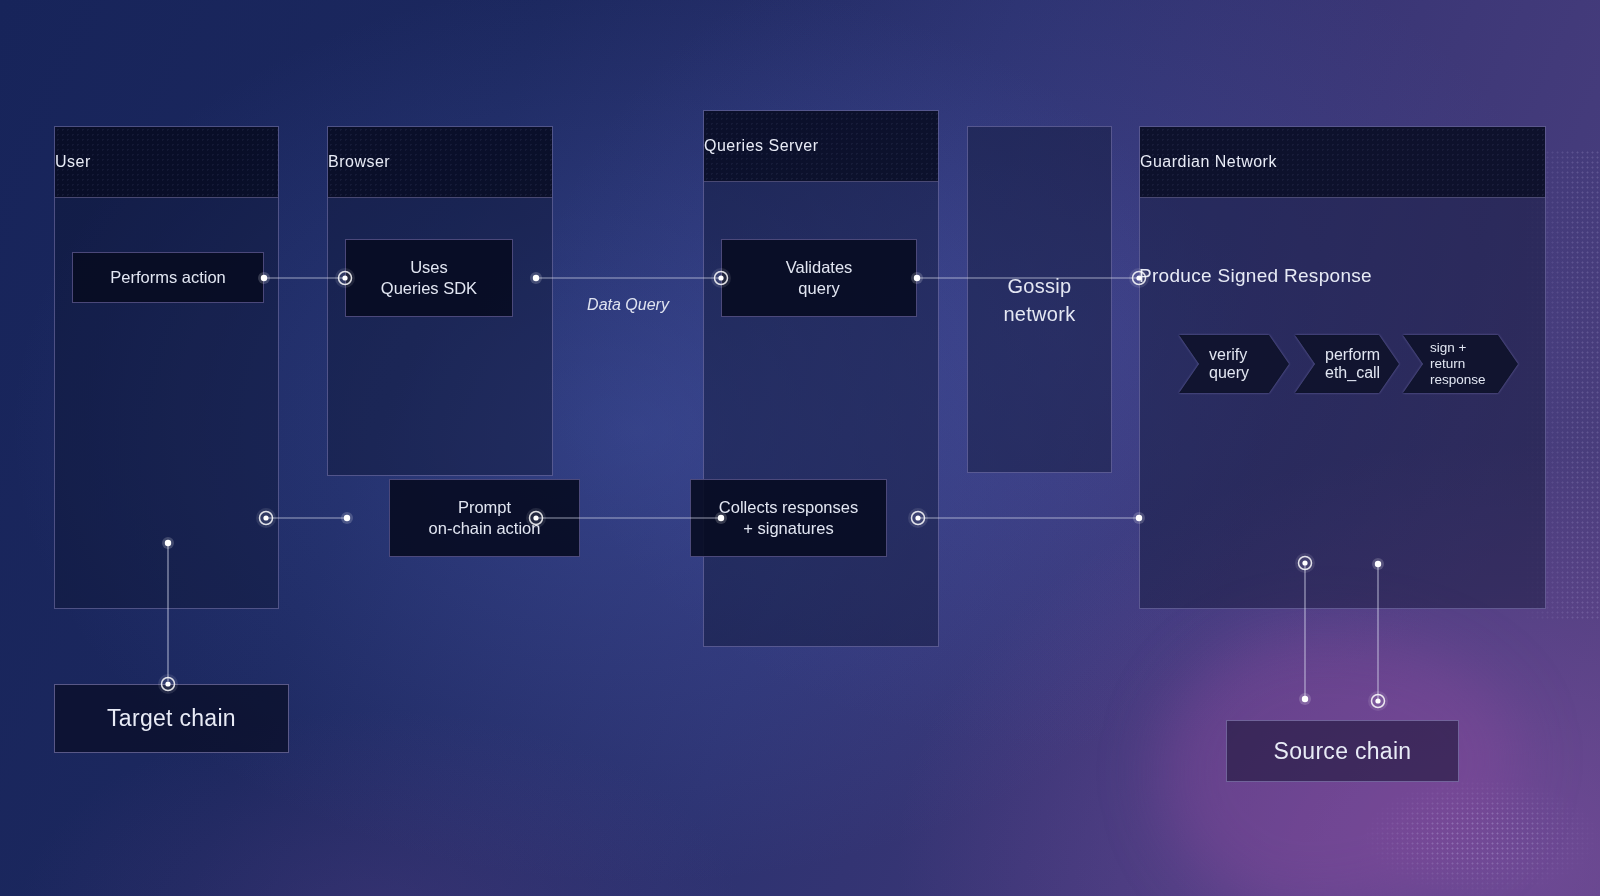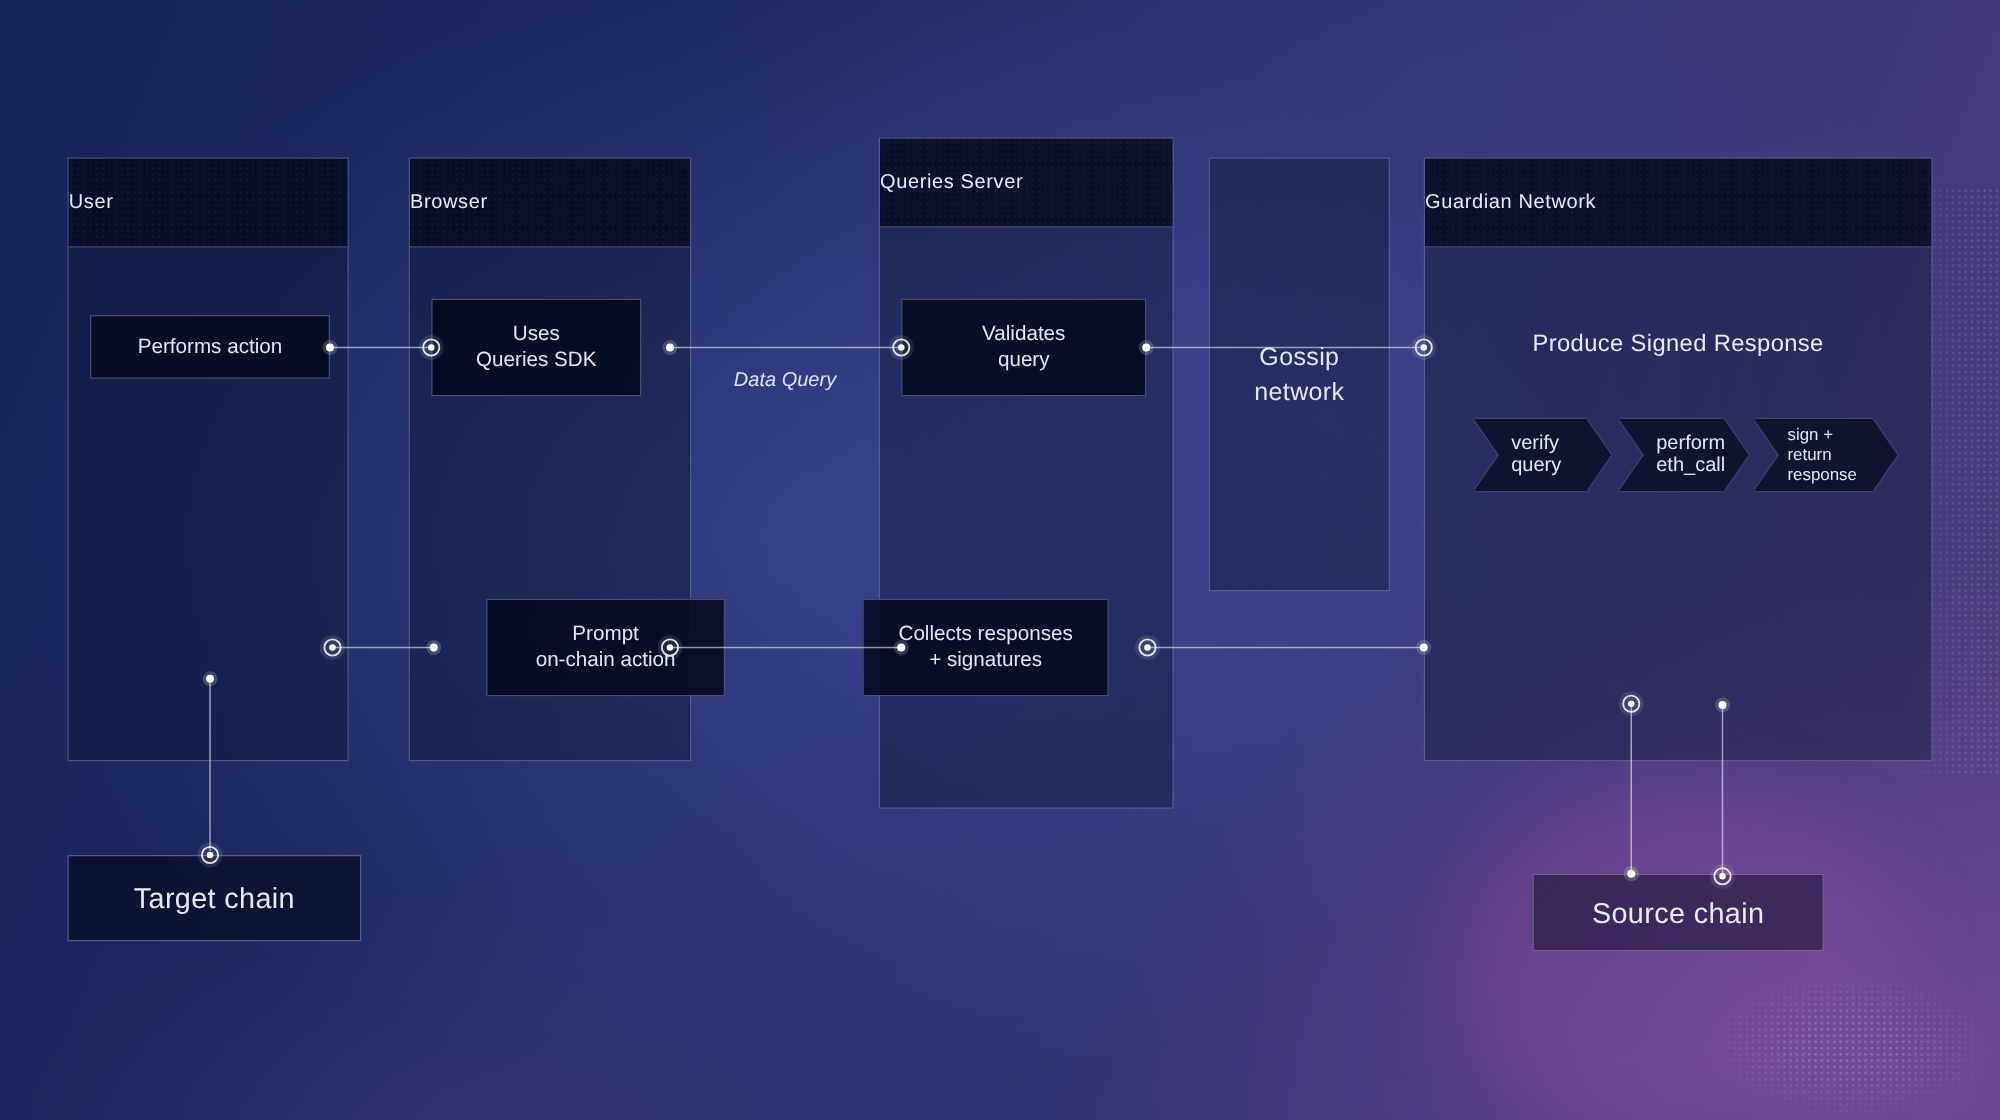--- a/index.html
+++ b/index.html
@@ -46,41 +46,41 @@
   }
   .panel-header{
     height:70px;display:flex;align-items:center;justify-content:flex-start;
     background-color:rgba(7,10,31,0.78);
     background-image:radial-gradient(rgba(170,170,230,0.07) 1px, transparent 1px);
     background-size:5px 5px;
     border-bottom:1px solid rgba(160,152,214,0.42);
     font-size:16px;letter-spacing:.5px;color:#e8ebf6;white-space:nowrap;
   }
   #col-user{left:54px;top:126px;width:225px;height:483px;}
-  #col-browser{left:327px;top:126px;width:226px;height:483px;}
+  #col-browser{left:327px;top:126px;width:226px;height:350px;}
   #col-queries{left:703px;top:110px;width:236px;height:537px;}
   #col-gossip{left:967px;top:126px;width:145px;height:347px;display:flex;align-items:center;justify-content:center;}
   #col-guardian{left:1139px;top:126px;width:407px;height:483px;}
   .gossip-label{font-size:20px;line-height:1.4;text-align:center;color:#e4e7f3;white-space:pre-line;letter-spacing:.3px;}
   
   .node{
     position:absolute;box-sizing:border-box;
     display:flex;align-items:center;justify-content:center;text-align:center;
     background:rgba(7,11,33,0.90);
     border:1px solid rgba(132,122,192,0.55);
     color:#e2e6f2;font-size:16.5px;line-height:1.3;white-space:pre-line;
   }
   #box-performs{left:72px;top:252px;width:192px;height:51px;}
   #box-wallet{left:72px;top:492px;width:192px;height:51px;}
   #box-sdk{left:345px;top:239px;width:168px;height:78px;}
   #box-prompt{left:345px;top:479px;width:191px;height:78px;margin-left:44px;}
   #box-validates{left:721px;top:239px;width:196px;height:78px;}
   #box-collects{left:690px;top:479px;width:197px;height:78px;}
   #produce-heading{
-    position:absolute;left:1139px;top:265px;width:407px;text-align:center;
+    position:absolute;left:1139px;top:265px;width:407px;text-align:left;
     font-size:19px;letter-spacing:.3px;color:#e8ebf6;
   }
   
   .chev-wrap{position:absolute;top:335px;height:58px;filter:drop-shadow(0 0 1px rgba(175,165,235,0.55));}
   #chev-1{left:1179px;width:110px;}
   #chev-2{left:1295px;width:104px;}
   #chev-3{left:1403px;width:115px;}
   .chev{
     width:100%;height:100%;box-sizing:border-box;
     background:rgba(10,14,38,0.92);
@@ -90,21 +90,21 @@
   }
   #chev-3 .chev{font-size:13.5px;padding-left:27px;line-height:1.2;}
   
   .chain{
     position:absolute;box-sizing:border-box;
     display:flex;align-items:center;justify-content:center;
     border:1px solid rgba(165,157,218,0.5);
     color:#e8ebf6;font-size:23px;letter-spacing:.3px;
   }
   #target-chain{left:54px;top:684px;width:235px;height:69px;background:rgba(9,13,36,0.72);}
-  #source-chain{left:1226px;top:699px;width:233px;height:62px;background:rgba(22,19,50,0.55);}
+  #source-chain{left:1226px;top:720px;width:233px;height:62px;background:rgba(22,19,50,0.55);}
   
   #data-query{
     position:absolute;left:553px;top:296px;width:150px;text-align:center;
     font-size:16px;color:#dfe3f0;font-style:italic;
   }
   
   #connectors{position:absolute;inset:0;pointer-events:none;}
 </style>
 </head>
 <body>

